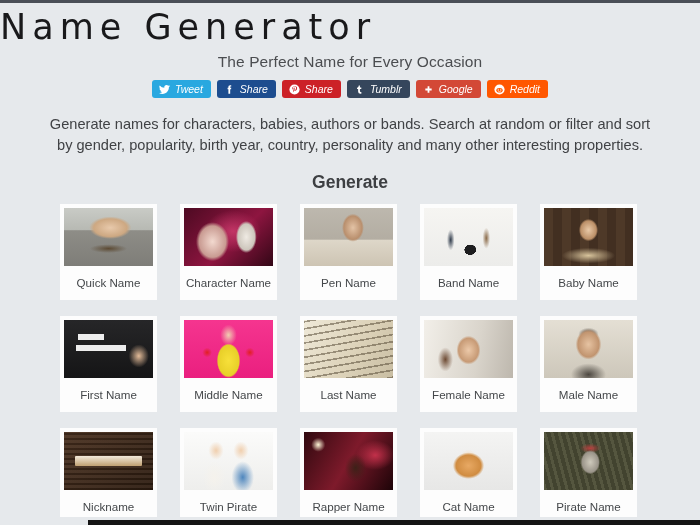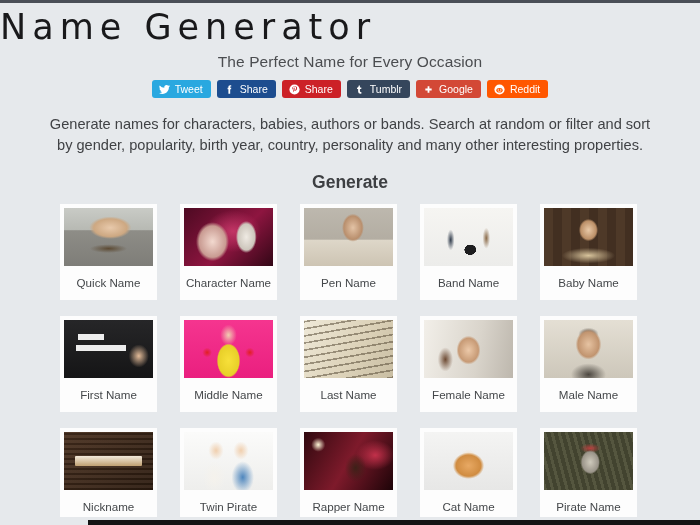--- a/index.html
+++ b/index.html
@@ -58,20 +58,21 @@
     gap: 5px;
     height: 18px;
     padding: 0 8px 0 7px;
     border-radius: 3px;
     color: #ffffff;
     font-size: 10.5px;
     line-height: 1;
     white-space: nowrap;
     cursor: pointer;
     user-select: none;
+    font-style: italic;
   }
   .share-btn .sicon {
     display: inline-flex;
     align-items: center;
     justify-content: center;
     width: 11px;
     height: 11px;
     font-size: 11px;
     line-height: 1;
     font-weight: bold;

